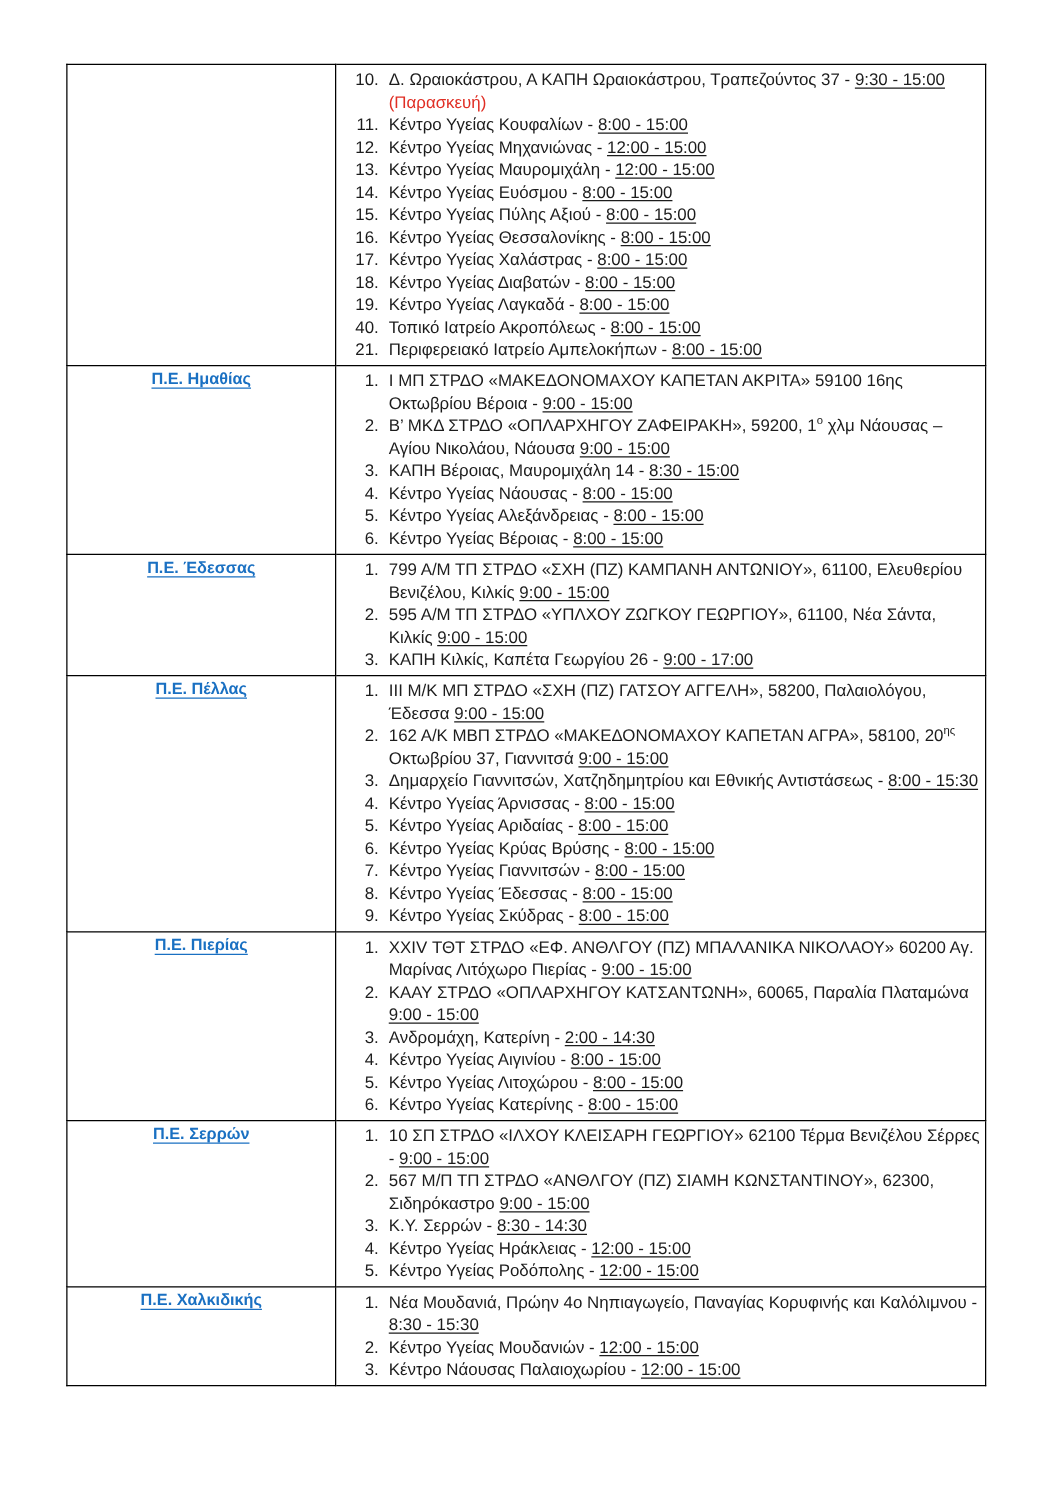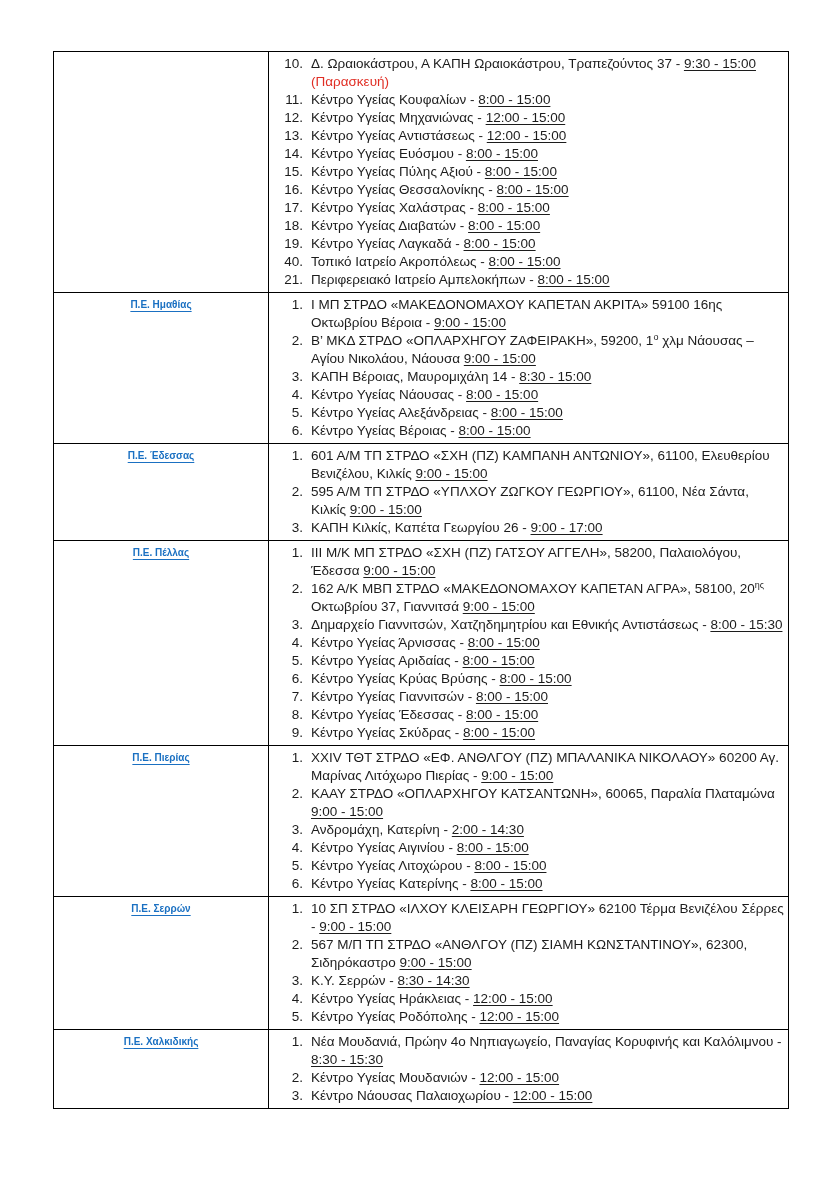--- a/index.html
+++ b/index.html
@@ -27,21 +27,21 @@
     vertical-align:top;
   }
   td.region{
     width:215px;
     text-align:center;
     vertical-align:middle;
   }
   .region-link{
     color:var(--link-blue);
     font-weight:bold;
-    font-size:10px;
+    font-size:13px;
     text-decoration:underline;
     text-underline-offset:3px;
     cursor:pointer;
   }
   td.items{
     width:520px;
     padding:3px 4px 3px 6px;
   }
   .item{
     display:flex;
@@ -83,21 +83,21 @@
             <div class="item">
               <span class="num">11.</span>
               <span class="body"><span>Κέντρο Υγείας Κουφαλίων - </span><span class="time">8:00 - 15:00</span></span>
             </div>
             <div class="item">
               <span class="num">12.</span>
               <span class="body"><span>Κέντρο Υγείας Μηχανιώνας - </span><span class="time">12:00 - 15:00</span></span>
             </div>
             <div class="item">
               <span class="num">13.</span>
-              <span class="body"><span>Κέντρο Υγείας Αντιστάσεως - </span><span class="time">12:00 - 15:00</span></span>
+              <span class="body"><span>Κέντρο Υγείας Μαυρομιχάλη - </span><span class="time">12:00 - 15:00</span></span>
             </div>
             <div class="item">
               <span class="num">14.</span>
               <span class="body"><span>Κέντρο Υγείας Ευόσμου - </span><span class="time">8:00 - 15:00</span></span>
             </div>
             <div class="item">
               <span class="num">15.</span>
               <span class="body"><span>Κέντρο Υγείας Πύλης Αξιού - </span><span class="time">8:00 - 15:00</span></span>
             </div>
             <div class="item">
@@ -153,21 +153,21 @@
               <span class="num">6.</span>
               <span class="body"><span>Κέντρο Υγείας Βέροιας - </span><span class="time">8:00 - 15:00</span></span>
             </div>
           </td>
         </tr>
         <tr>
           <td class="region"><span class="region-link">Π.Ε. Έδεσσας</span></td>
           <td class="items">
             <div class="item">
               <span class="num">1.</span>
-              <span class="body"><span>601 Α/Μ ΤΠ ΣΤΡΔΟ «ΣΧΗ (ΠΖ) ΚΑΜΠΑΝΗ ΑΝΤΩΝΙΟΥ», 61100, Ελευθερίου Βενιζέλου, Κιλκίς </span><span class="time">9:00 - 15:00</span></span>
+              <span class="body"><span>799 Α/Μ ΤΠ ΣΤΡΔΟ «ΣΧΗ (ΠΖ) ΚΑΜΠΑΝΗ ΑΝΤΩΝΙΟΥ», 61100, Ελευθερίου Βενιζέλου, Κιλκίς </span><span class="time">9:00 - 15:00</span></span>
             </div>
             <div class="item">
               <span class="num">2.</span>
               <span class="body"><span>595 Α/Μ ΤΠ ΣΤΡΔΟ «ΥΠΛΧΟΥ ΖΩΓΚΟΥ ΓΕΩΡΓΙΟΥ», 61100, Νέα Σάντα, Κιλκίς </span><span class="time">9:00 - 15:00</span></span>
             </div>
             <div class="item">
               <span class="num">3.</span>
               <span class="body"><span>ΚΑΠΗ Κιλκίς, Καπέτα Γεωργίου 26 - </span><span class="time">9:00 - 17:00</span></span>
             </div>
           </td>

